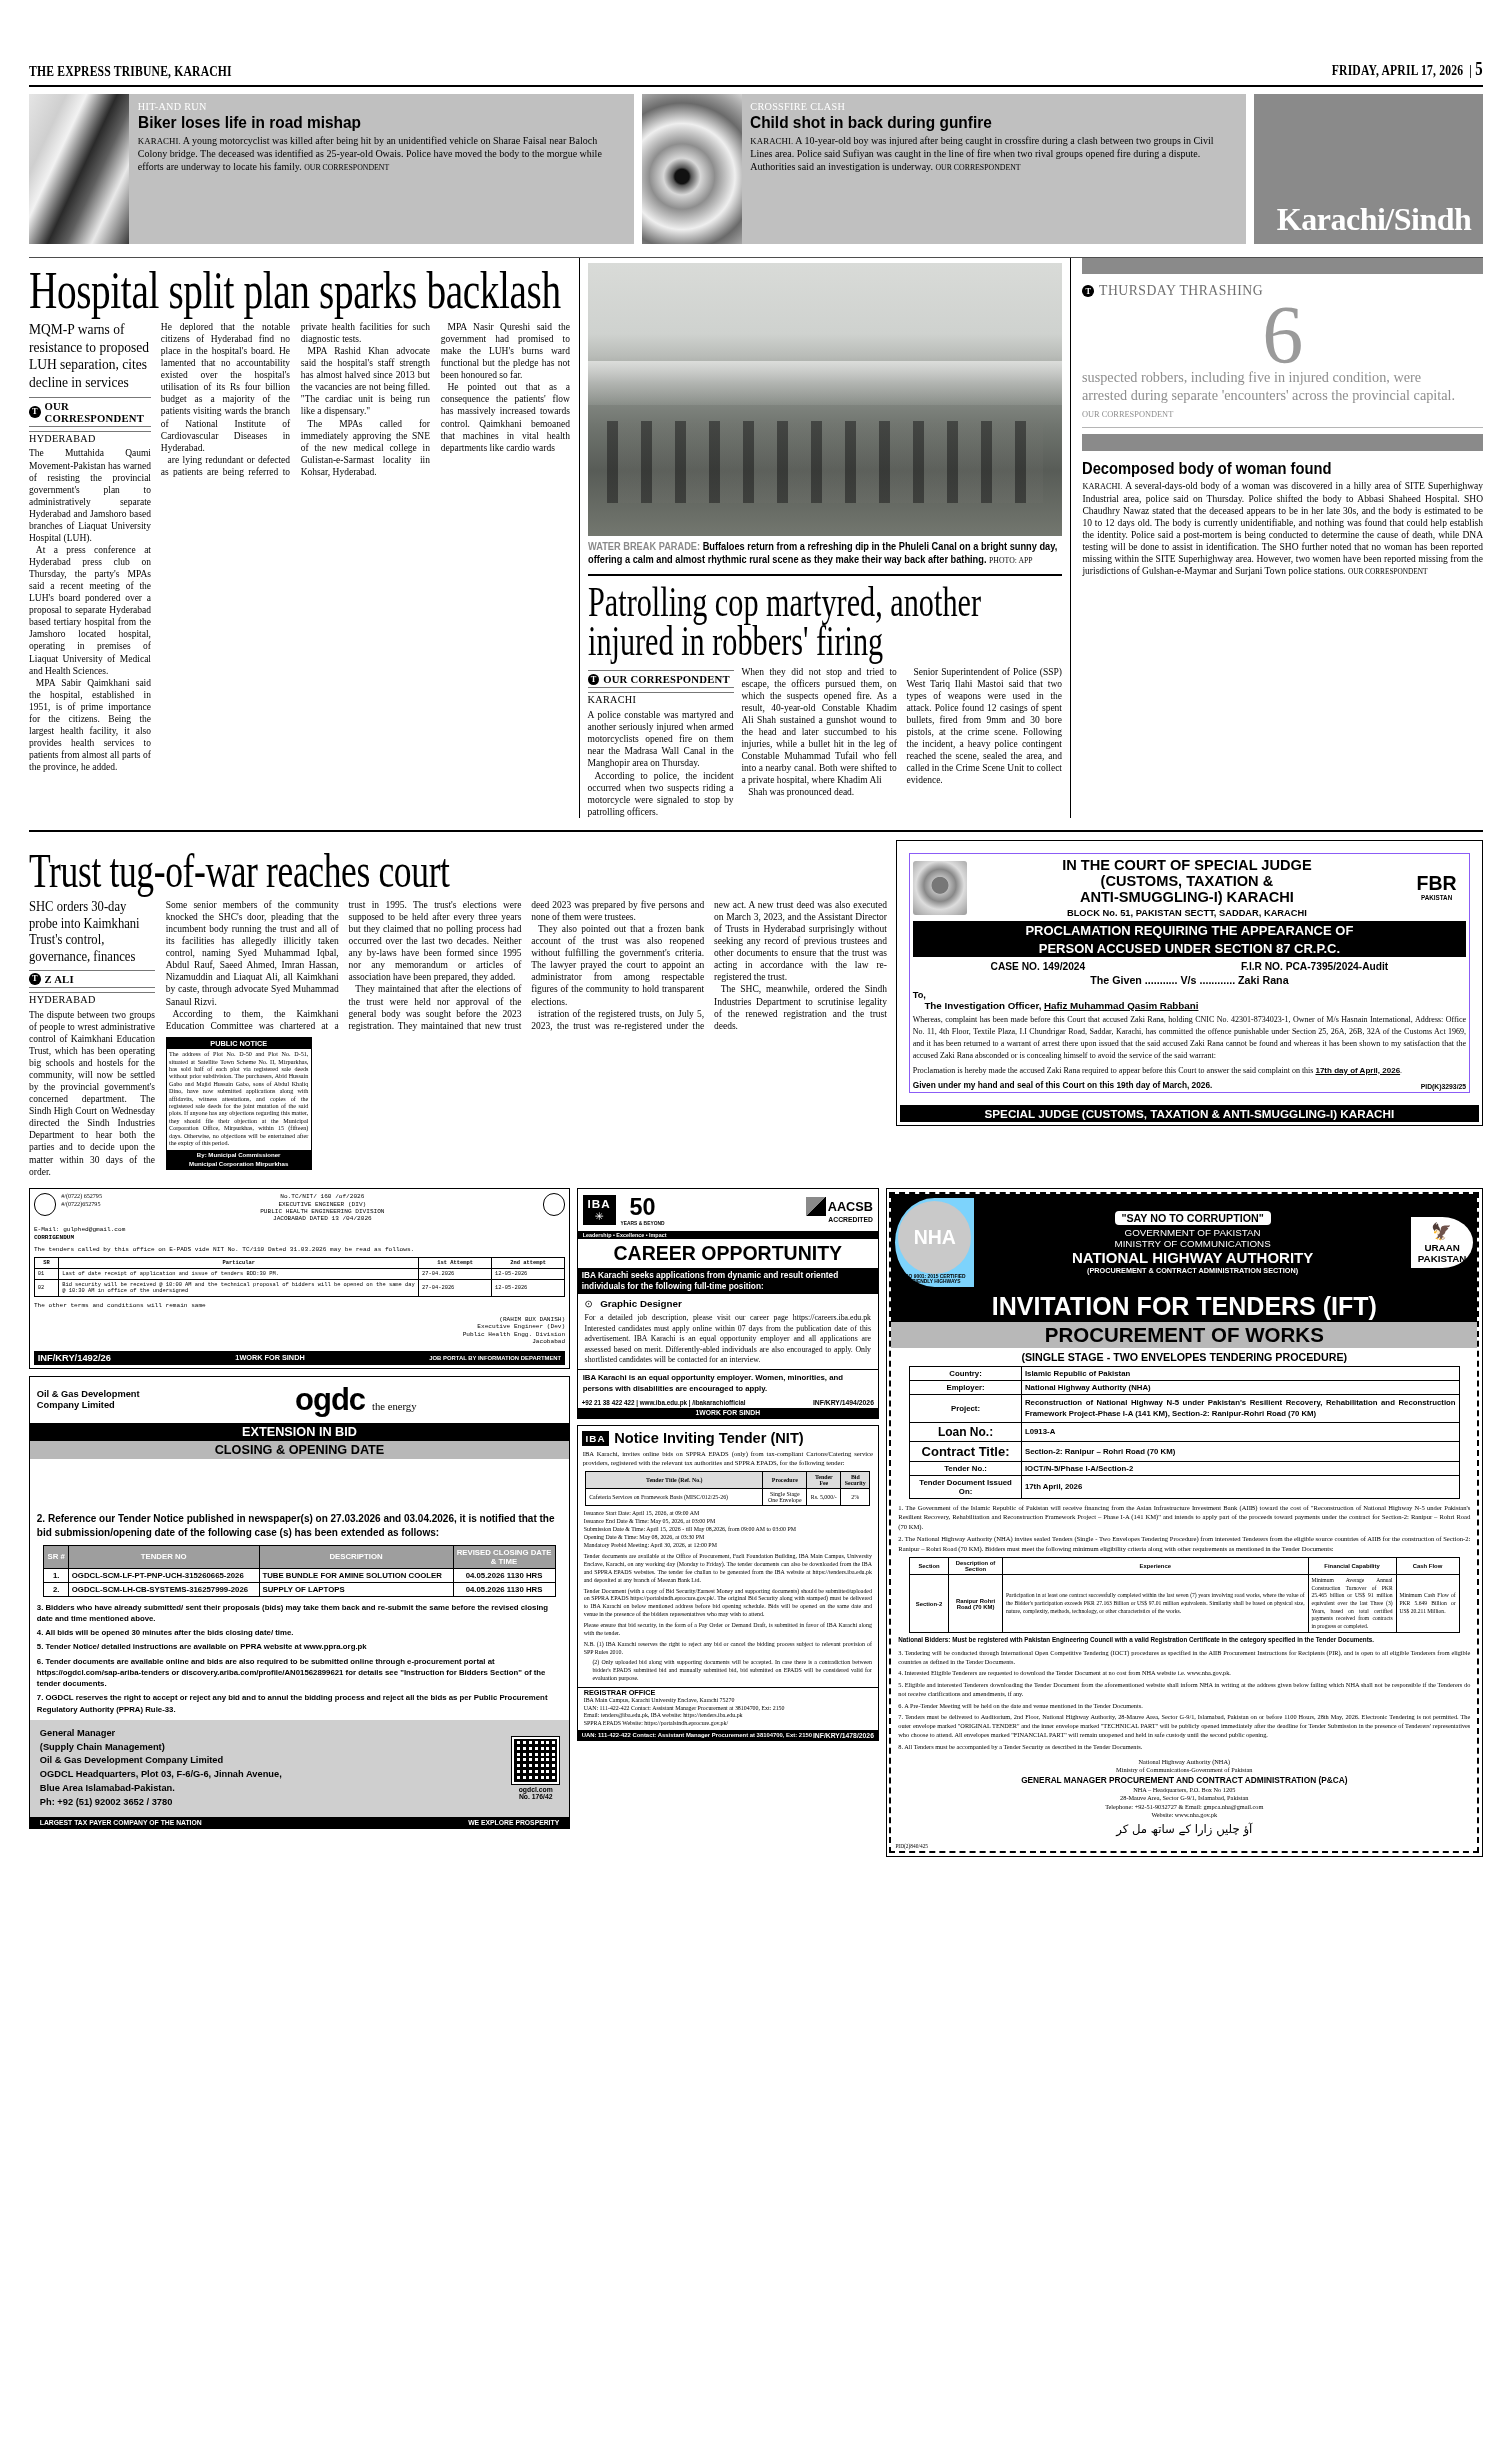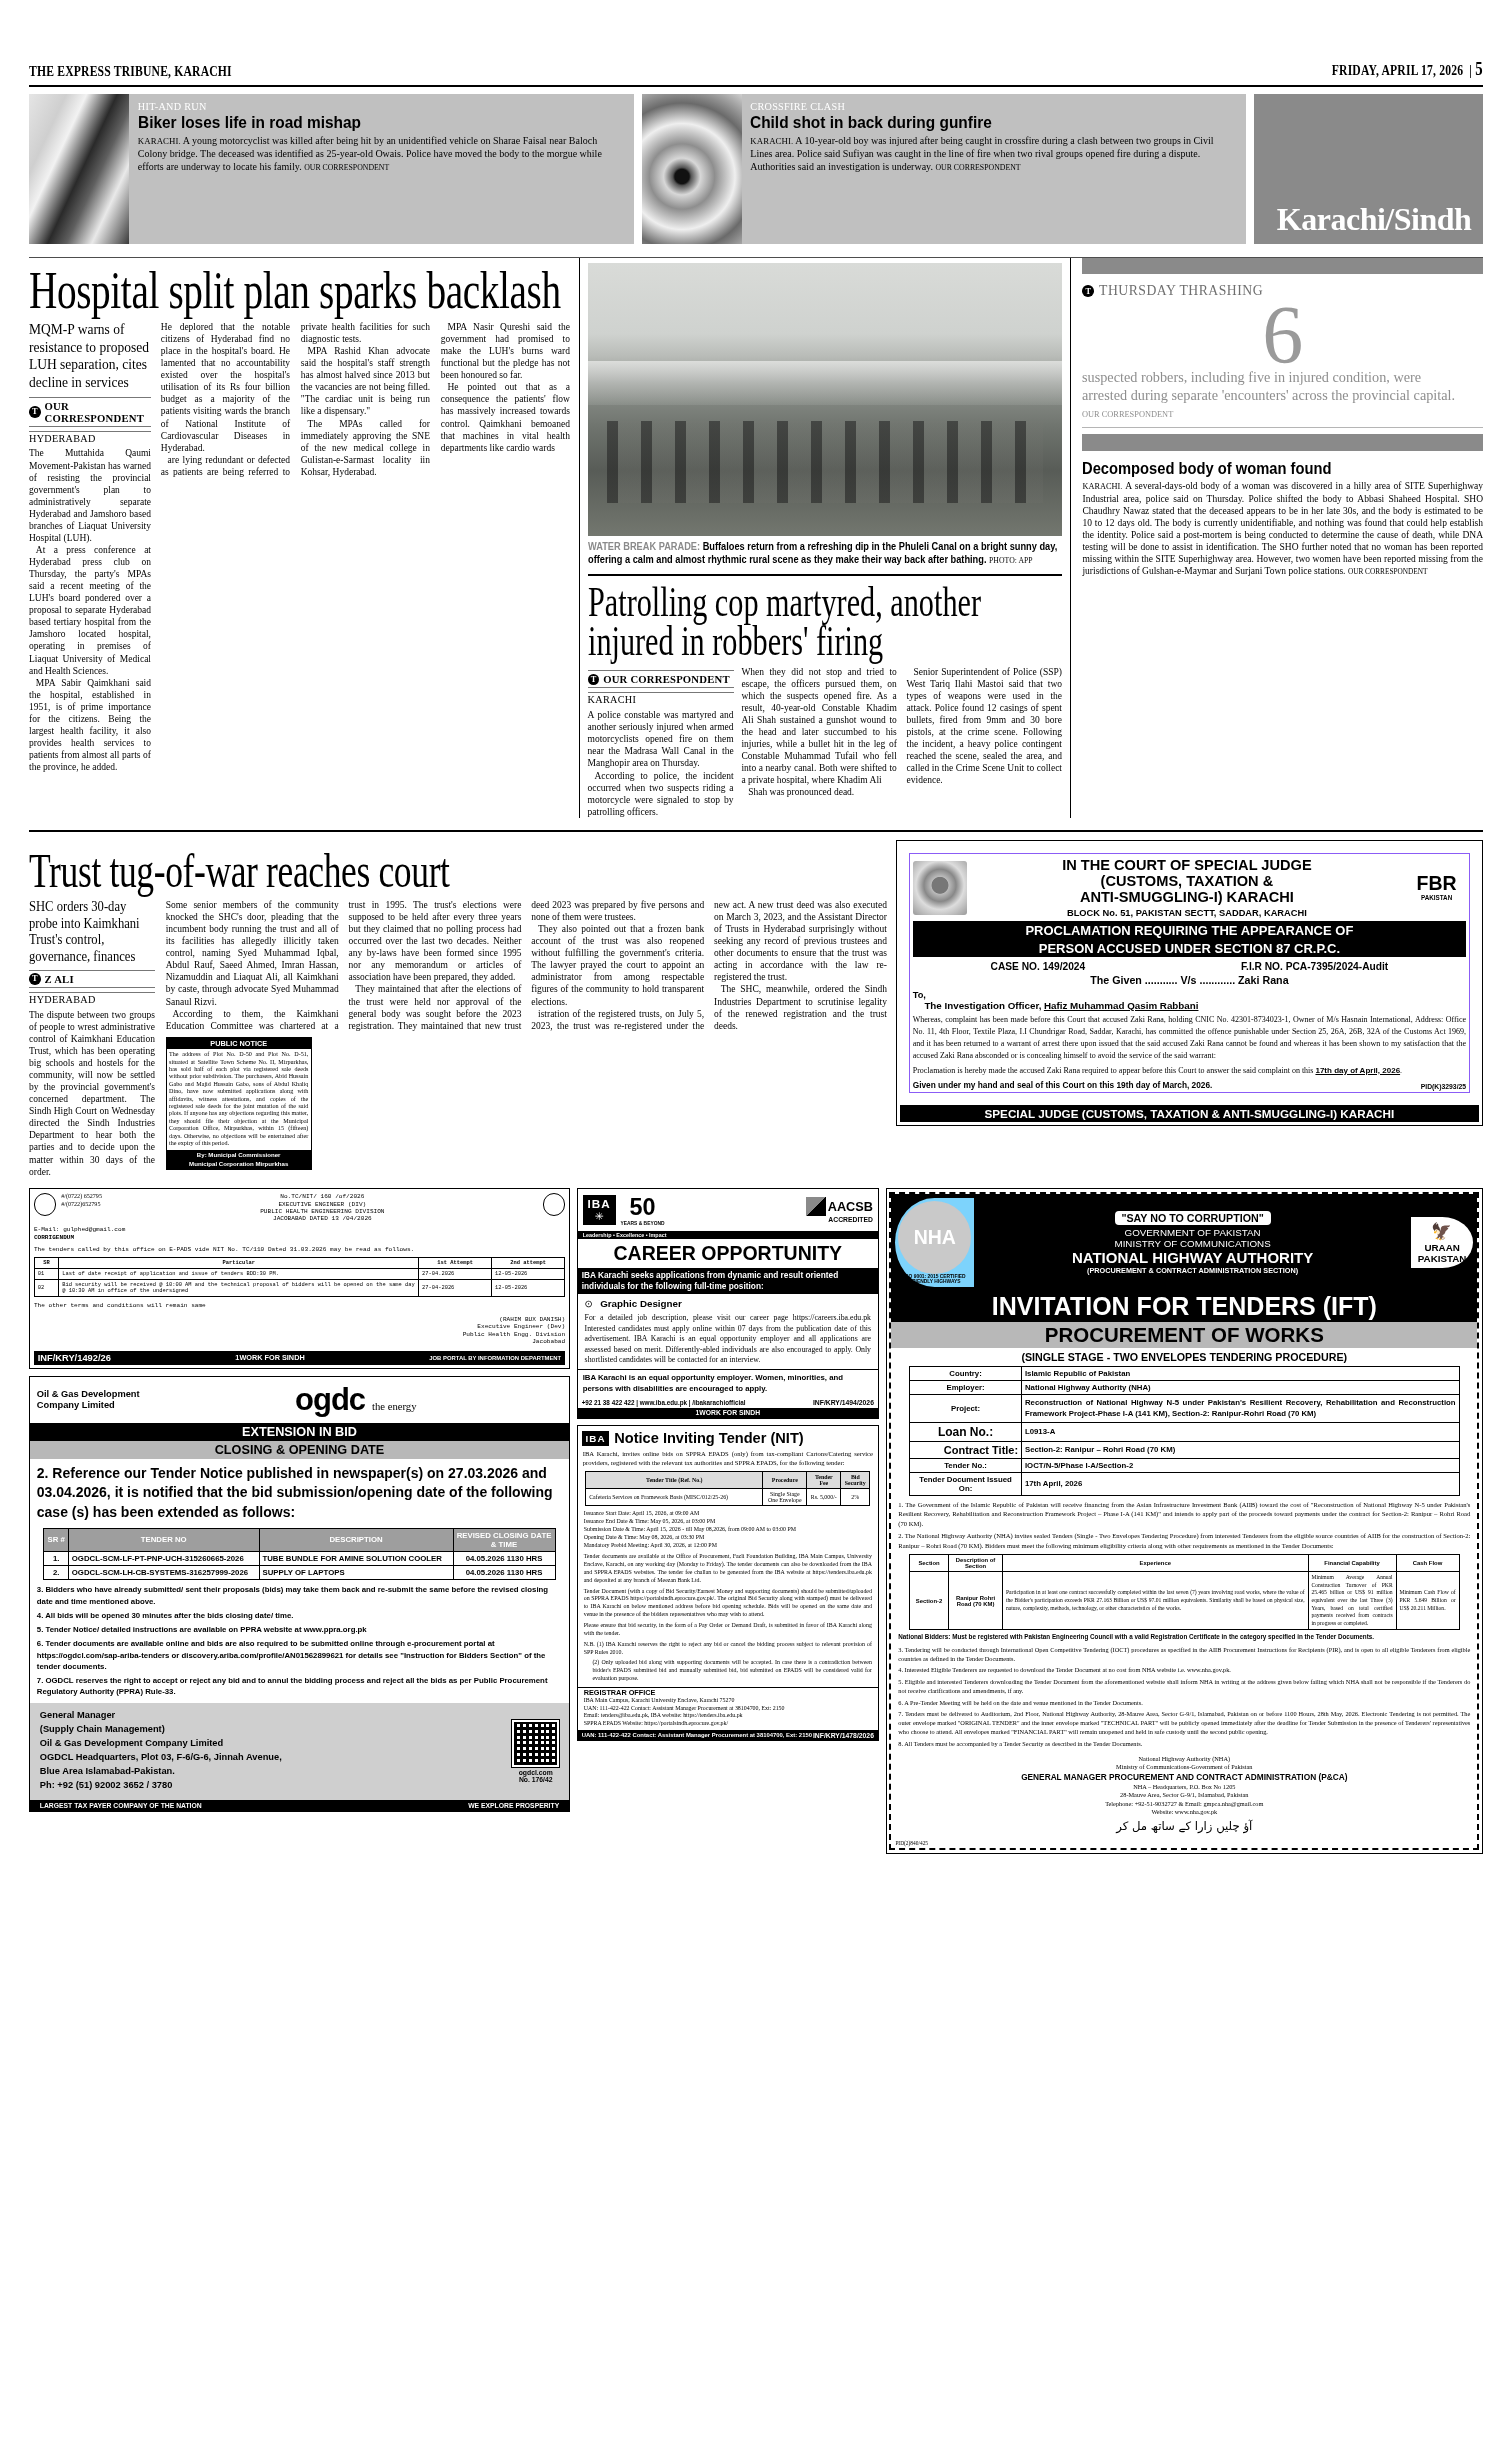--- a/index.html
+++ b/index.html
@@ -444,21 +444,21 @@
             <div>Company Limited</div>
           </div>
           <div style="flex:1 1 auto;text-align:center;">
             <span class="k" style="font-size:31px;letter-spacing:-1px;">ogdc</span>
             <span style="font-size:10.7px;margin-left:4.9px;">the energy</span>
           </div>
         </div>
         <div class="blackbar" style="font-size:12.7px;padding:2px 0;">EXTENSION IN BID</div>
         <div class="greybar" style="font-size:12.7px;padding:2px 0;">CLOSING &amp; OPENING DATE</div>
 
-        <div class="k" style="font-size:14px;line-height:1.4;padding:4.9px 6.8px;">2.  Reference our Tender Notice published in newspaper(s) on 27.03.2026 and 03.04.2026, it is notified that the bid submission/opening date of the following case (s) has been extended as follows:</div>
+        <div class="k" style="font-size:10px;line-height:1.4;padding:4.9px 6.8px;margin-top:48px;">2.  Reference our Tender Notice published in newspaper(s) on 27.03.2026 and 03.04.2026, it is notified that the bid submission/opening date of the following case (s) has been extended as follows:</div>
 
         <table class="t" style="width:95%;margin:0 auto 4.9px auto;">
           <thead>
             <tr style="background:#9e9e9e;color:#fff;">
               <th class="k" style="width:24.4px;font-size:7.8px;">SR #</th>
               <th class="k" style="font-size:7.8px;">TENDER NO</th>
               <th class="k" style="font-size:7.8px;">DESCRIPTION</th>
               <th class="k" style="width:102px;font-size:7.8px;">REVISED CLOSING DATE &amp; TIME</th>
             </tr>
           </thead>
@@ -643,21 +643,21 @@
               </tr>
               <tr>
                 <td class="k" style="text-align:center;font-size:7.8px;">Project:</td>
                 <td class="k" style="font-size:7.8px;line-height:1.5;text-align:justify;">Reconstruction of National Highway N-5 under Pakistan's Resilient Recovery, Rehabilitation and Reconstruction Framework Project-Phase I-A (141 KM), Section-2: Ranipur-Rohri Road (70 KM)</td>
               </tr>
               <tr>
                 <td class="k" style="text-align:center;font-size:12px;">Loan No.:</td>
                 <td class="k" style="font-size:7.8px;">L0913-A</td>
               </tr>
               <tr>
-                <td class="k" style="text-align:right;font-size:11px;">Contract Title:</td>
+                <td class="k" style="text-align:center;font-size:13px;">Contract Title:</td>
                 <td class="k" style="font-size:7.8px;">Section-2: Ranipur – Rohri Road (70 KM)</td>
               </tr>
               <tr>
                 <td class="k" style="text-align:center;font-size:7.8px;">Tender No.:</td>
                 <td class="k" style="font-size:7.8px;">IOCT/N-5/Phase I-A/Section-2</td>
               </tr>
               <tr>
                 <td class="k" style="text-align:center;font-size:7.8px;">Tender Document Issued On:</td>
                 <td class="k" style="font-size:7.8px;">17th April, 2026</td>
               </tr>

